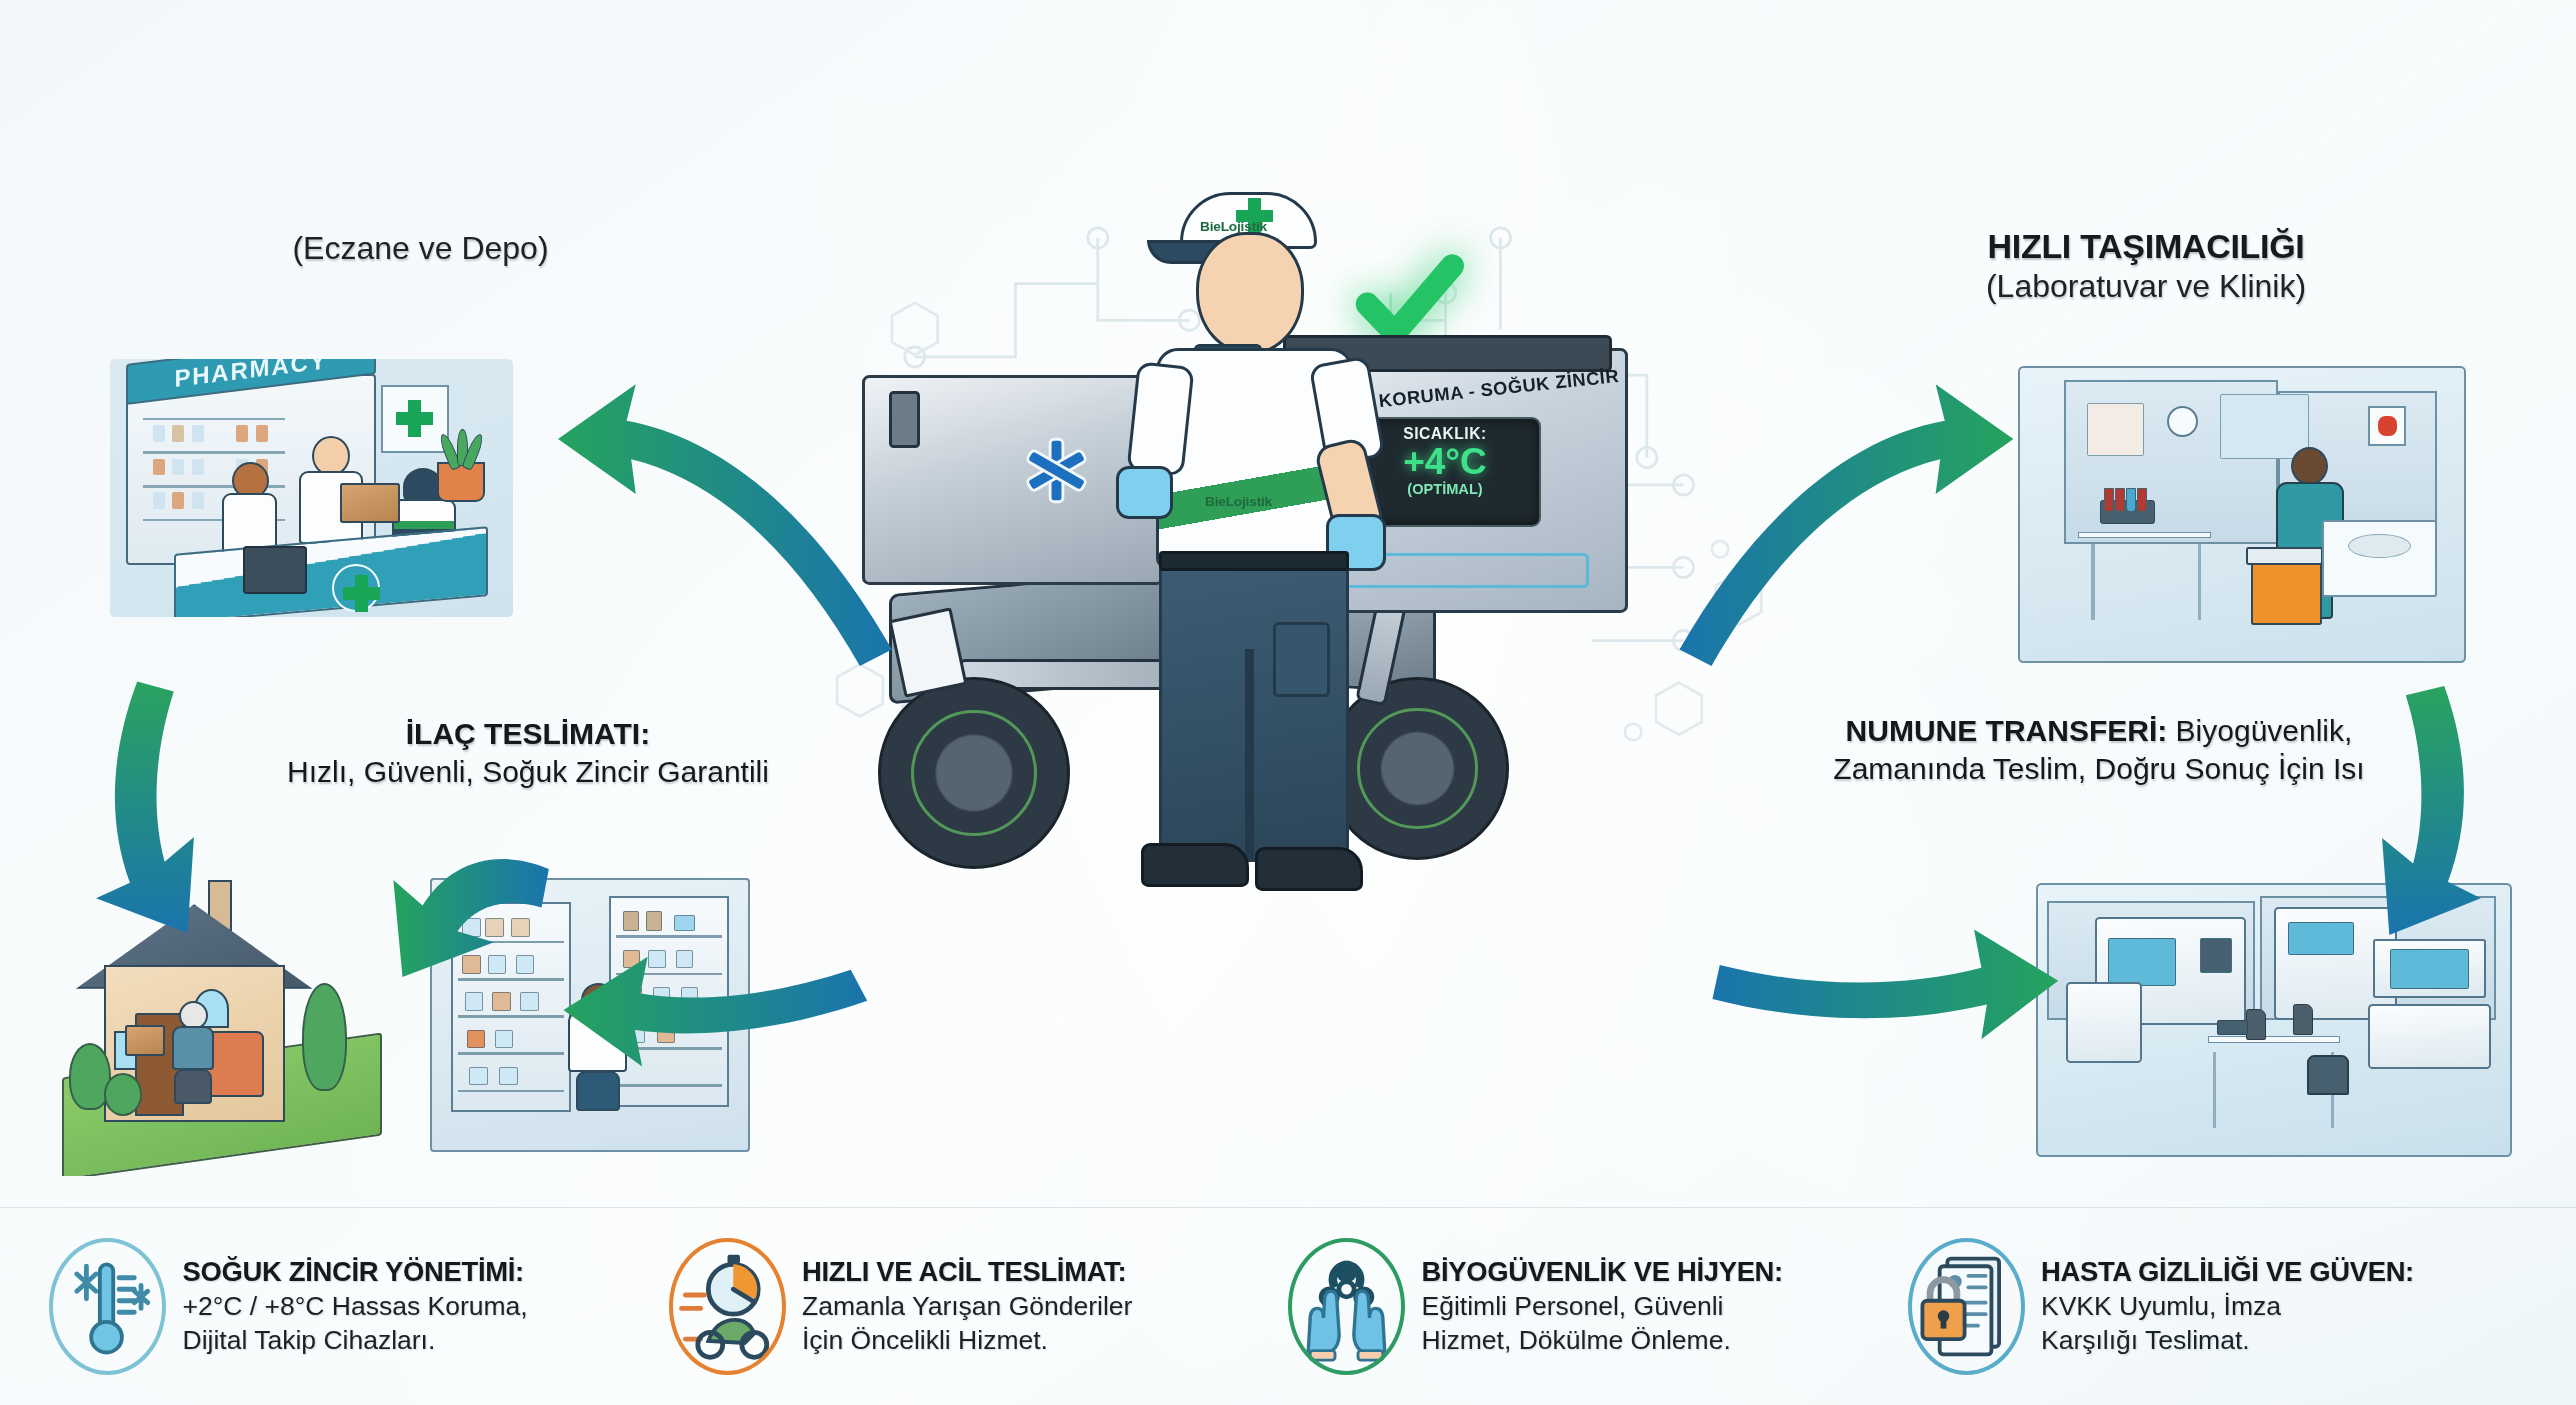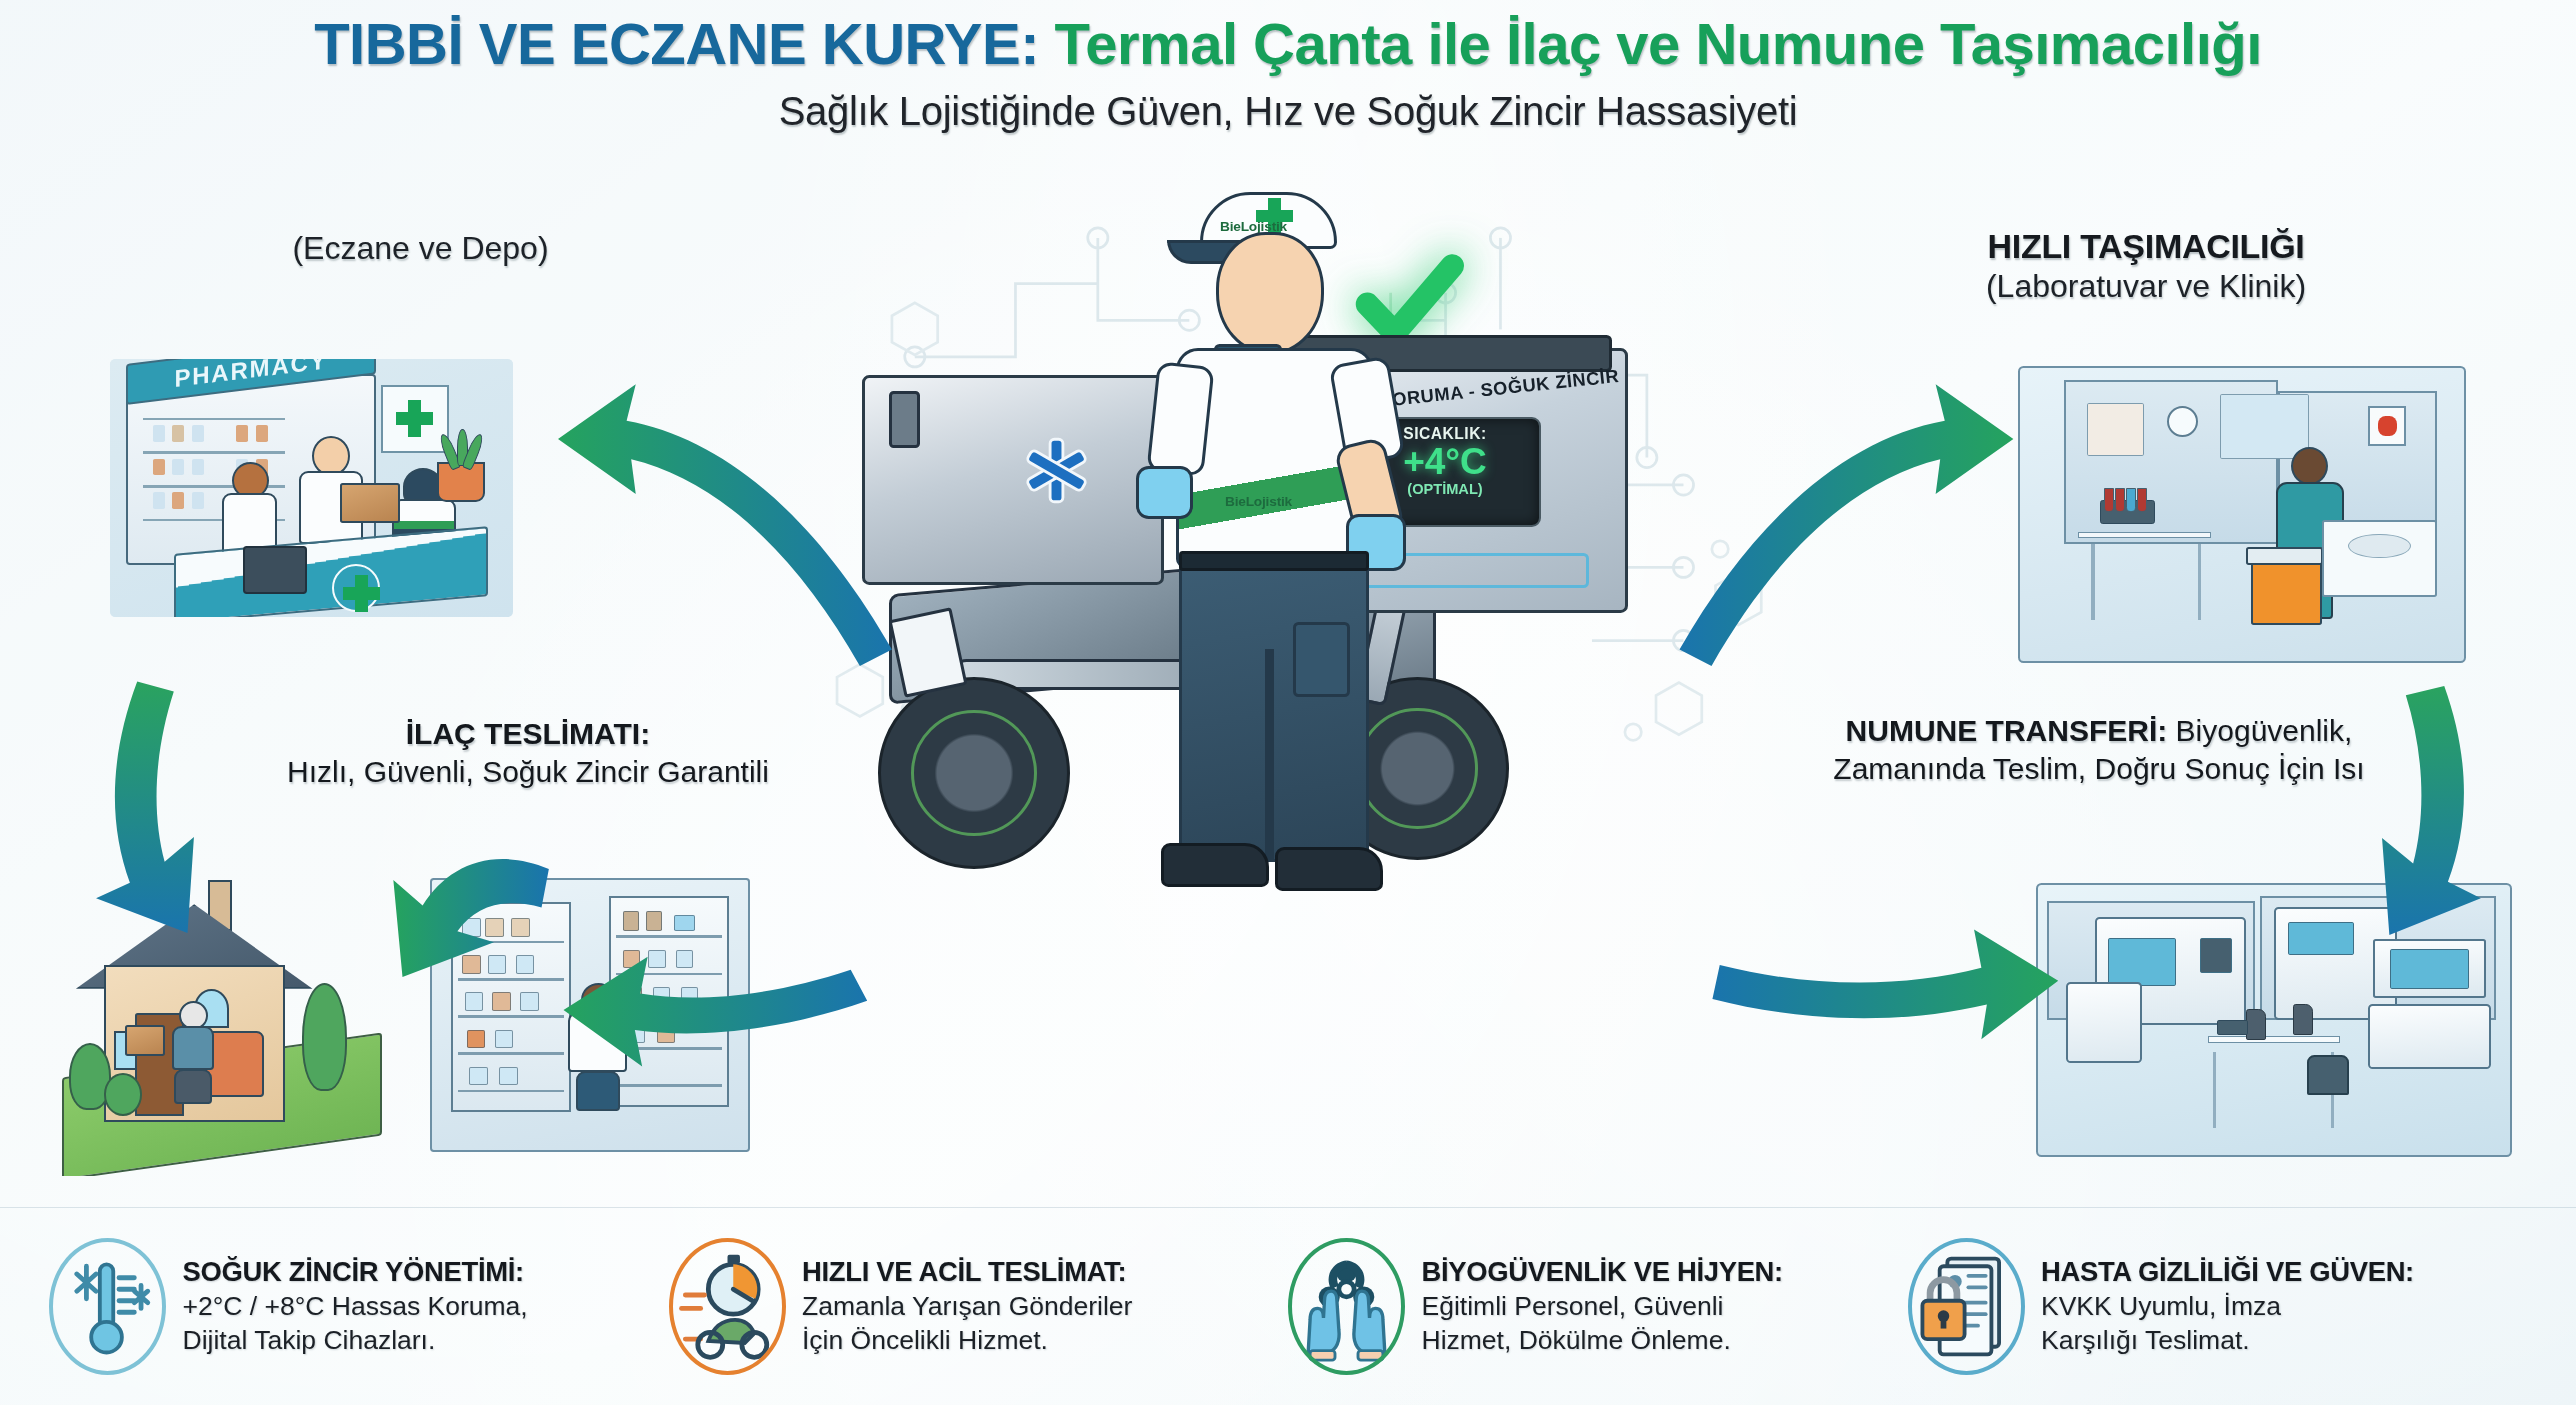--- a/index.html
+++ b/index.html
@@ -130,21 +130,21 @@
   .tb-display .lbl{color:#e8f5ef;font-size:15.6px;font-weight:bold;letter-spacing:0.5px;}
   .tb-display .val{color:#3fe08a;font-size:37px;font-weight:bold;line-height:1.05;
     text-shadow:0 0 11px rgba(63,224,138,.8);}
   .tb-display .opt{color:#7fe8b3;font-size:14.6px;font-weight:bold;}
   .star-of-life{position:absolute;width:71px;height:71px;}
   .wheel{position:absolute;border-radius:50%;background:radial-gradient(circle,#566471 0 28%,#2d3a45 30% 72%,#1d272f 74% 100%);
     border:3.7px solid #1b242b;}
   .wheel::after{content:"";position:absolute;inset:16%;border-radius:50%;border:3.7px solid #5fb85f;opacity:.75;}
   .moto-body{position:absolute;background:linear-gradient(160deg,#9fb0bd,#5e6f7c);border:3.7px solid #253240;border-radius:9.1px;}
 
-  .courier{position:absolute;left:314px;top:9.1px;width:366px;height:805px;text-align:right;}
+  .courier{position:absolute;left:294px;top:9.1px;width:366px;height:805px;text-align:right;}
   .c-cap{position:absolute;left:81px;top:0;width:137px;height:57px;background:#fbfdfe;
       border:3.7px solid #24394a;border-radius:55px 55px 7.3px 7.3px;}
   .c-cap-brim{position:absolute;left:48px;top:48px;width:119px;height:24px;background:#2c4a60;
       border:3.7px solid #24394a;border-radius:0 0 37px 37px;}
   .c-face{position:absolute;left:97px;top:40px;width:108px;height:123px;background:#f6d3b0;
       border:3.7px solid #24394a;border-radius:46% 46% 50% 50%;}
   .c-torso{position:absolute;left:57px;top:156px;width:197px;height:220px;
       background:linear-gradient(170deg,#fbfdfe 0 58%,#2f9e56 58% 72%,#fbfdfe 72% 100%);
       border:3.7px solid #24394a;border-radius:22px 22px 9.1px 9.1px;}
   .c-collar{position:absolute;left:95px;top:152px;width:68px;height:42px;background:#28556e;
@@ -179,27 +179,20 @@
      text-shadow:0.9px 0.9px 1.8px rgba(40,60,70,.20);}
   .feat-divider{position:absolute;left:0;bottom:197px;width:2576px;height:0.9px;background:rgba(120,150,170,.25);}
 </style>
 </head>
 <body>
 
 <div class="texture"></div>
 
 <div class="stage">
 
-  <div class="title-wrap">
-    <div class="main-title">
-      <span class="t-blue">TIBBİ VE ECZANE KURYE:</span>
-      <span class="t-green">Termal Çanta ile İlaç ve Numune Taşımacılığı</span>
-    </div>
-    <div class="subtitle">Sağlık Lojistiğinde Güven, Hız ve Soğuk Zincir Hassasiyeti</div>
-  </div>
 
   <div class="col-head" id="head-left">
     <div class="h2">(Eczane ve Depo)</div>
   </div>
   <div class="col-head" id="head-right">
     <div class="h1">HIZLI TAŞIMACILIĞI</div>
     <div class="h2">(Laboratuvar ve Klinik)</div>
   </div>
 
   <div class="body-text" id="text-left">

